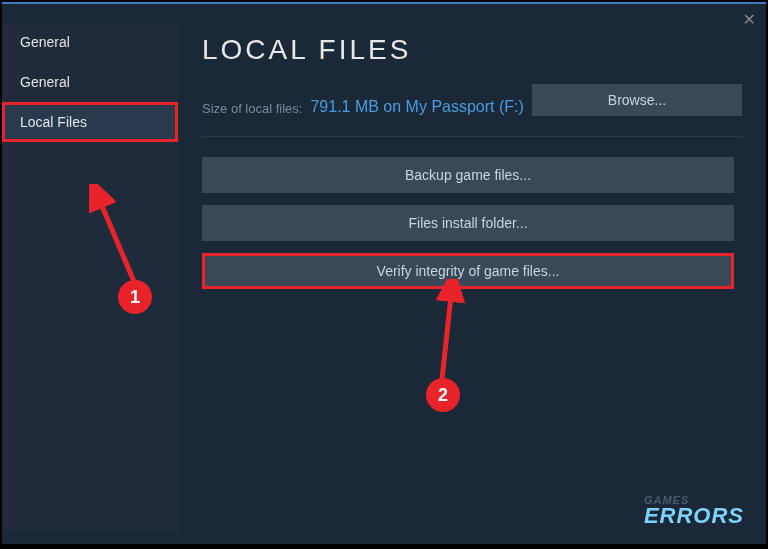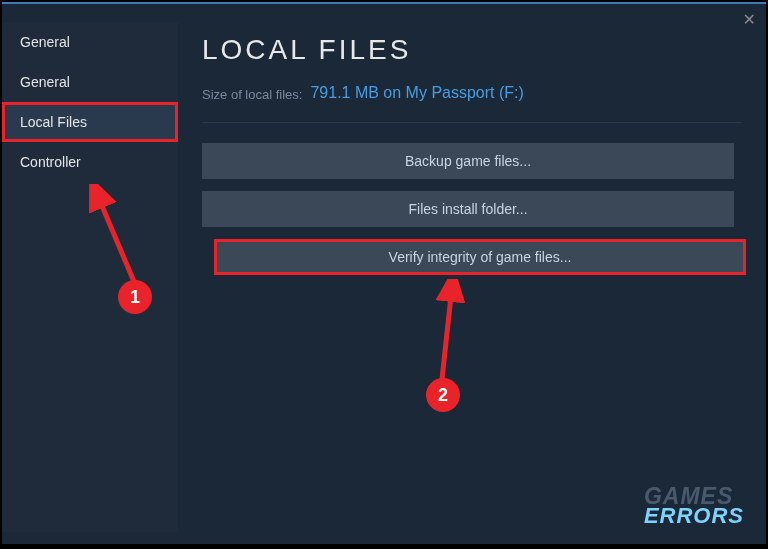--- a/index.html
+++ b/index.html
@@ -10,49 +10,49 @@
     .sidebar-item { padding: 12px 18px; color: #e5e5e5; font-size: 14px; cursor: pointer; }
     .sidebar-item.active { background: #2a3a4e; border: 3px solid #e8242a; padding: 9px 15px; }
     .content { position: absolute; left: 200px; top: 30px; width: 540px; }
     .title { color: #e8e8e8; font-size: 28px; font-weight: 300; letter-spacing: 3px; margin-bottom: 18px; }
     .size-row { display: flex; align-items: flex-end; gap: 8px; margin-bottom: 20px; }
     .size-label { color: #7a8a9c; font-size: 13px; }
     .size-value { color: #4a9de0; font-size: 16px; }
     .browse-btn { margin-left: auto; background: #3a4858; color: #c8d4e4; padding: 8px 0; width: 210px; text-align: center; font-size: 14px; cursor: pointer; }
     .divider { height: 1px; background: #2a3a4e; margin-bottom: 20px; }
     .action-btn { background: #3a4858; color: #c8d4e4; padding: 10px 4px; text-align: center; font-size: 14px; margin-bottom: 12px; cursor: pointer; width: 532px; }
-    .action-btn.verify { border: 3px solid #e8242a; padding: 7px 0; margin-left: 12px; }
+    .action-btn.verify { border: 3px solid #e8242a; padding: 7px 0; }
     .arrow { position: absolute; pointer-events: none; }
     .arrow1 { left: 75px; top: 180px; }
     .arrow2 { left: 410px; top: 275px; }
     .badge { position: absolute; width: 34px; height: 34px; background: #e8242a; border-radius: 50%; display: flex; align-items: center; justify-content: center; color: #fff; font-size: 18px; font-weight: bold; pointer-events: none; }
     .badge1 { left: 116px; top: 276px; }
     .badge2 { left: 424px; top: 374px; }
     .watermark { position: absolute; right: 22px; bottom: 18px; text-align: left; line-height: 0.9; }
-    .wm-games { color: #4a5a6e; font-size: 23px; font-weight: 900; font-style: italic; letter-spacing: 1px; }
+    .wm-games { color: #4a5a6e; font-size: 11px; font-weight: 900; font-style: italic; letter-spacing: 1px; }
     .wm-errors { color: #7dd3fc; font-size: 22px; font-weight: 700; font-style: italic; letter-spacing: 1px; }
   </style>
 </head>
 <body>
 
 <div class="window">
   <span class="close-icon">✕</span>
 
   <div class="sidebar">
     <div class="sidebar-item">General</div>
     <div class="sidebar-item">General</div>
     <div class="sidebar-item active">Local Files</div>
-    <div class="sidebar-item">Controller</div>
   </div>
 
   <div class="content">
     <div class="title">LOCAL FILES</div>
     <div class="size-row">
       <span class="size-label">Size of local files:</span>
       <span class="size-value">791.1 MB on My Passport (F:)</span>
+      <div class="browse-btn">Browse...</div>
     </div>
     <div class="divider"></div>
     <div class="action-btn">Backup game files...</div>
     <div class="action-btn">Files install folder...</div>
     <div class="action-btn verify">Verify integrity of game files...</div>
   </div>
 
   <svg class="arrow arrow1" width="80" height="110">
     <defs>
         <marker id="ah1" markerWidth="8" markerHeight="8" refX="3" refY="3" orient="auto">

